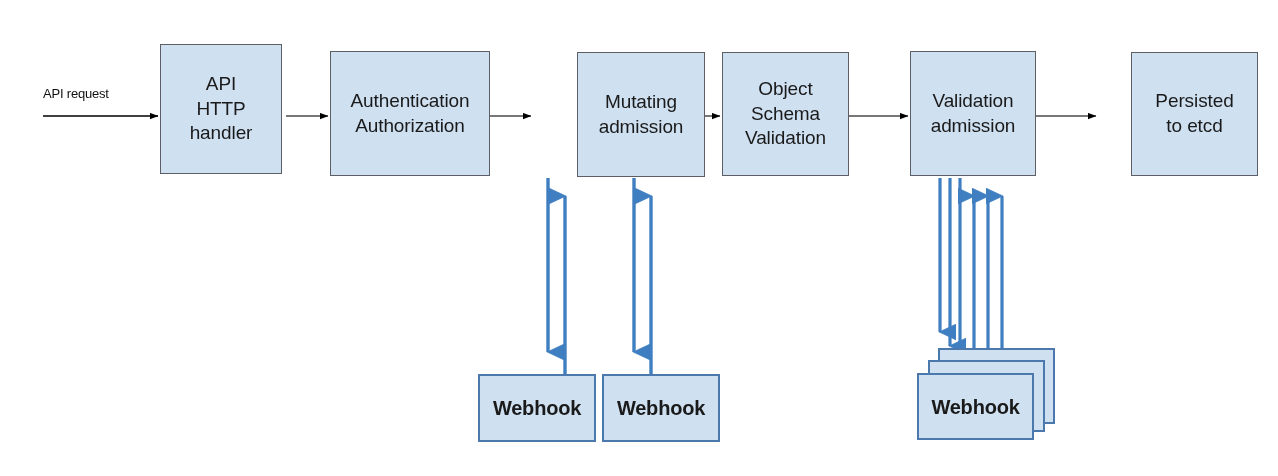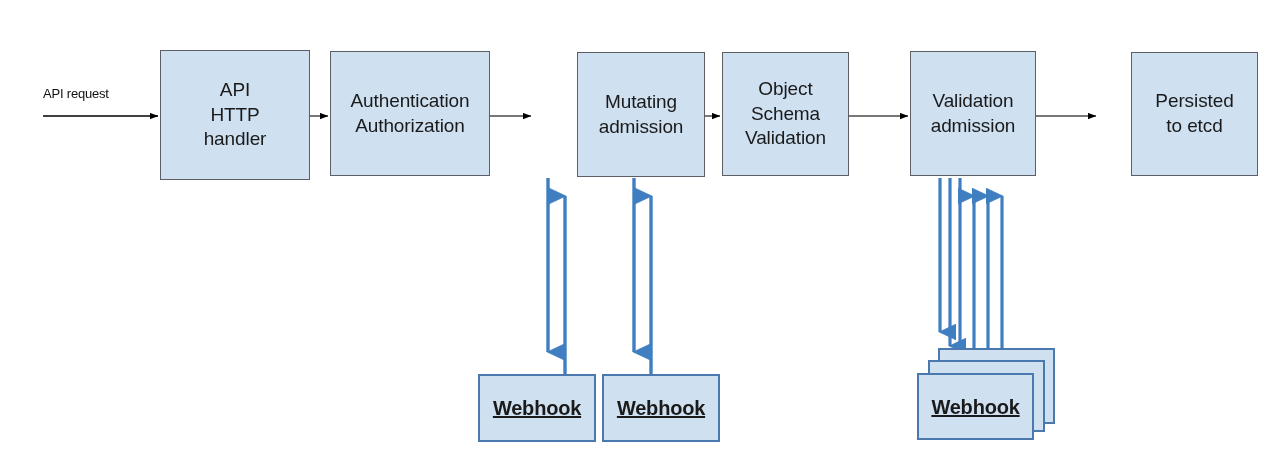--- a/index.html
+++ b/index.html
@@ -42,21 +42,20 @@
     border: 1.6px solid #5c6066;
     font-size: 19px;
     letter-spacing: -0.1px;
   }
   .webhook {
     background: #cfe0f1;
     border: 2px solid #4b78ad;
     font-size: 20px;
     font-weight: 700;
     letter-spacing: -0.2px;
-    text-decoration: underline;
   }
   .webhook-ghost {
     background: #cfe0f1;
     border: 2px solid #4b78ad;
   }
   .edge-label {
     position: absolute;
     font-size: 13px;
     color: #111111;
     letter-spacing: -0.2px;
@@ -126,21 +125,21 @@
     <g>
       <line x1="988" y1="432" x2="988" y2="196" stroke="#3f7fc1" stroke-width="3.2" marker-end="url(#arrow-blue-up)"></line>
     </g>
     <g>
       <line x1="1002" y1="424" x2="1002" y2="196" stroke="#3f7fc1" stroke-width="3.2" marker-end="url(#arrow-blue-up)"></line>
     </g>
   </svg>
 
   <div class="edge-label" style="left:43px; top:86px;">API request</div>
 
-  <div class="node stage" style="left:160px; top:50px; width:150px; height:130px;">API
+  <div class="node stage" style="left:160px; top:44px; width:122px; height:130px;">API
 HTTP
 handler</div>
 
   <div class="node stage" style="left:330px; top:51px; width:160px; height:125px;">Authentication
 Authorization</div>
 
   <div class="node stage" style="left:533px; top:52px; width:128px; height:125px;margin-left:44px;">Mutating
 admission</div>
 
   <div class="node stage" style="left:722px; top:52px; width:127px; height:124px;">Object

